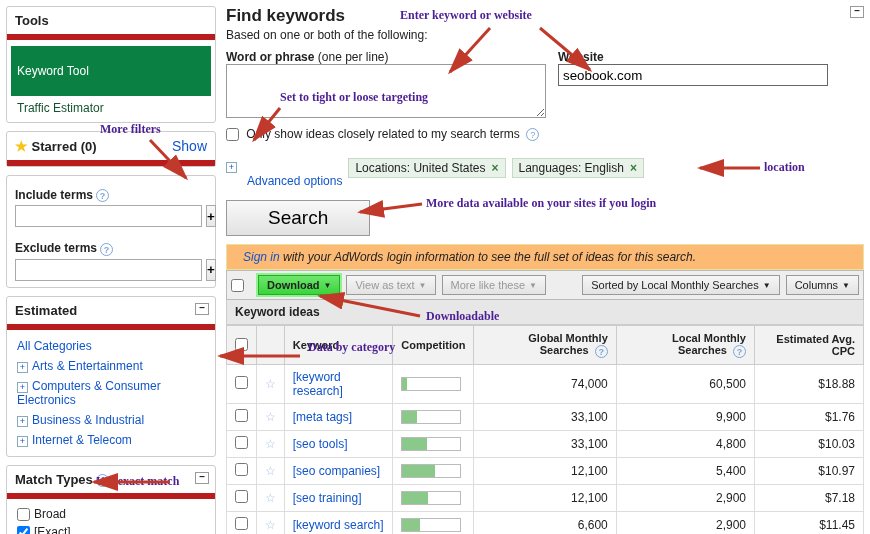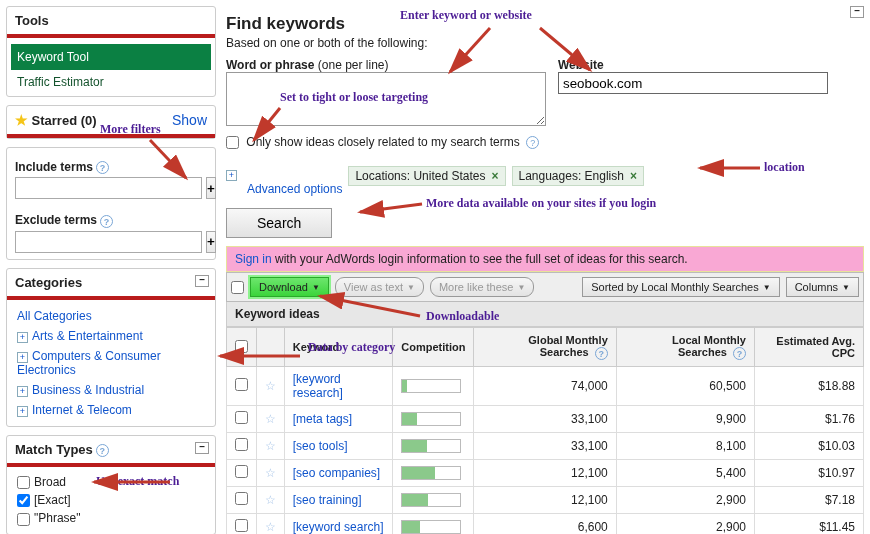--- a/index.html
+++ b/index.html
@@ -1,60 +1,60 @@
 <!DOCTYPE html>
 <html><head>
 <meta charset="utf-8">
 <style>
 * { box-sizing: border-box; margin: 0; padding: 0; }
 body { font-family: Arial, sans-serif; font-size: 12px; color: #222; background: #fff; width: 870px; }
 .container { display: flex; gap: 10px; padding: 6px; }
 .sidebar { width: 210px; }
 .main { flex: 1; }
 .panel { border: 1px solid #ccc; border-radius: 3px; margin-bottom: 8px; background: #fff; }
-.panel-header { font-weight: bold; padding: 6px 8px; border-bottom: 4px solid #b91c1c; font-size: 13px; position: relative; }
+.panel-header { font-weight: bold; padding: 6px 8px; border-bottom: 6px solid #b91c1c; font-size: 13px; position: relative; }
 .panel-body { padding: 6px 8px; }
-.tool-selected { background: #0b8043; color: #fff; padding: 6px 6px; margin: 2px 0; }
+.tool-selected { background: #0b8043; color: #fff; padding: 18px 6px; margin: 2px 0; }
 .tool-link { color: #14532d; padding: 3px 6px; cursor: pointer; }
 .link { color: #15c; cursor: pointer; margin-top: 27px; }
 .star-row { display: flex; align-items: center; justify-content: space-between; }
 .star-icon { color: #f5c518; font-size: 14px; margin-right: 4px; }
 .show-link { color: #15c; font-weight: normal; font-size: 14px; }
 .collapse-btn { position: absolute; right: 6px; top: 6px; width: 14px; height: 12px; border: 1px solid #999; background: #fff; text-align: center; line-height: 8px; font-size: 10px; cursor: pointer; }
 .help-icon { display: inline-block; width: 13px; height: 13px; border: 1px solid #7aa6d6; border-radius: 50%; color: #7aa6d6; font-size: 9px; text-align: center; line-height: 12px; margin-left: 3px; vertical-align: middle; }
 .filter-label { font-weight: bold; margin: 6px 0 3px; }
 .filter-input-row { display: flex; gap: 4px; }
 .filter-input { flex: 1; border: 1px solid #aaa; padding: 3px 4px; height: 22px; }
 .plus-btn { width: 26px; height: 22px; border: 1px solid #aaa; background: linear-gradient(#f8f8f8,#e8e8e8); font-weight: bold; cursor: pointer; }
 .cat-list { list-style: none; }
 .cat-list li { padding: 3px 2px; }
 .expand-icon { display: inline-block; width: 11px; height: 11px; border: 1px solid #8ab; background: #fff; text-align: center; line-height: 9px; font-size: 9px; color: #15c; margin-right: 4px; cursor: pointer; }
 .match-list { list-style: none; }
 .match-list li { padding: 2px; }
 .match-list input { margin-right: 4px; vertical-align: middle; }
 
-h2 { font-size: 17px; font-weight: bold; margin-bottom: 2px; margin-top: 8px; }
+h2 { font-size: 17px; font-weight: bold; margin-bottom: 2px; }
 .sub { font-size: 12px; margin-bottom: 8px; }
 .kw-row { display: flex; gap: 12px; }
 .kw-col label { font-weight: bold; font-size: 12px; }
 .kw-col .sublabel { font-weight: normal; }
 textarea { width: 320px; height: 54px; border: 1px solid #999; font-family: Arial; font-size: 12px; padding: 4px; resize: both; }
 .website-input { width: 270px; height: 22px; border: 1px solid #666; padding: 3px 4px; }
 .opt-row { margin: 6px 0; }
 .opt-row input[type=checkbox] { vertical-align: middle; margin-right: 4px; }
 .adv-row { display: flex; align-items: center; gap: 6px; flex-wrap: wrap; margin: 4px 0 8px; }
 .tag { background: #e9f2e9; border: 1px solid #c6dbc6; padding: 2px 6px; display: inline-flex; align-items: center; gap: 6px; }
 .tag-x { color: #3a7a3a; font-weight: bold; cursor: pointer; }
-.search-btn { padding: 6px 30px; border: 1px solid #999; background: linear-gradient(#f8f8f8,#e2e2e2); font-size: 14px; cursor: pointer; margin: 4px 0 8px; }
-.signin-bar { background: #f9a8d4; border: 1px solid #e8e29a; padding: 5px 8px; }
+.search-btn { padding: 6px 41px; border: 1px solid #999; background: linear-gradient(#f8f8f8,#e2e2e2); font-size: 19px; cursor: pointer; margin: 4px 0 8px; }
+.signin-bar { background: #fdba74; border: 1px solid #e8e29a; padding: 5px 16px; font-style: italic; }
 .about-link { text-align: right; margin: 6px 0; }
 .toolbar { display: flex; align-items: center; gap: 6px; border: 1px solid #bbb; background: #eee; padding: 4px; }
 .tbtn { border: 1px solid #999; background: linear-gradient(#f6f6f6,#e3e3e3); padding: 3px 8px; font-size: 11px; cursor: pointer; display: inline-flex; align-items: center; gap: 4px; }
-.tbtn.green { background: linear-gradient(#6de66d,#3bd43b); border-color: #2aa82a; font-weight: normal; box-shadow: 0 0 0 2px #8ef28e; }
-.tbtn.disabled { color: #999; border-radius: 9px; }
+.tbtn.green { background: linear-gradient(#6de66d,#3bd43b); border-color: #2aa82a; font-weight: bold; box-shadow: 0 0 0 2px #8ef28e; margin-left: 8px; }
+.tbtn.disabled { color: #999; }
 .spacer { flex: 1; }
 .section-title { background: #e7e7e7; border: 1px solid #ccc; border-top: none; padding: 5px 8px; font-weight: bold; }
 table { width: 100%; border-collapse: collapse; }
 th { background: #f2f2f2; border: 1px solid #ccc; padding: 6px 8px; font-weight: bold; text-align: left; font-size: 11px; }
 th.right, td.right { text-align: right; }
 td { border: 1px solid #ddd; padding: 5px 8px; }
 .star-out { color: #a9c6e8; cursor: pointer; }
 .comp-bar { width: 60px; height: 14px; border: 1px solid #bbb; background: #fff; position: relative; }
 .comp-fill { position: absolute; top: 0; left: 0; bottom: 0; background: #8bc98b; }
 .tri { font-size: 8px; }
@@ -100,21 +100,21 @@
         </div>
         <div class="filter-input-row">
           <input class="filter-input" style="">
           <button class="plus-btn">+</button>
         </div>
       </div>
     </div>
 
     <div class="panel">
       <div class="panel-header">
-        <span>Categories</span>
+        <span>Estimated</span>
         <span class="collapse-btn">–</span>
       </div>
       <div class="panel-body">
         <ul class="cat-list" id="cat-list">
             <li><span class="link">All Categories</span></li>
             <li><span class="expand-icon">+</span><span class="link">Arts &amp; Entertainment</span></li>
             <li><span class="expand-icon">+</span><span class="link">Computers &amp; Consumer Electronics</span></li>
             <li><span class="expand-icon">+</span><span class="link">Business &amp; Industrial</span></li>
             <li><span class="expand-icon">+</span><span class="link">Internet &amp; Telecom</span></li>
           </ul>
@@ -246,21 +246,21 @@
           <tr>
             <td><input type="checkbox" style=""></td>
             <td><span class="star-out">☆</span></td>
             <td><span class="link">[seo tools]</span></td>
             <td>
               <div class="comp-bar">
                 <div class="comp-fill" style="width:42%"></div>
               </div>
             </td>
             <td class="right">33,100</td>
-            <td class="right">8,100</td>
+            <td class="right">4,800</td>
             <td class="right">$10.03</td>
           </tr>
           <tr>
             <td><input type="checkbox" style=""></td>
             <td><span class="star-out">☆</span></td>
             <td><span class="link">[seo companies]</span></td>
             <td>
               <div class="comp-bar">
                 <div class="comp-fill" style="width:56%"></div>
               </div>

